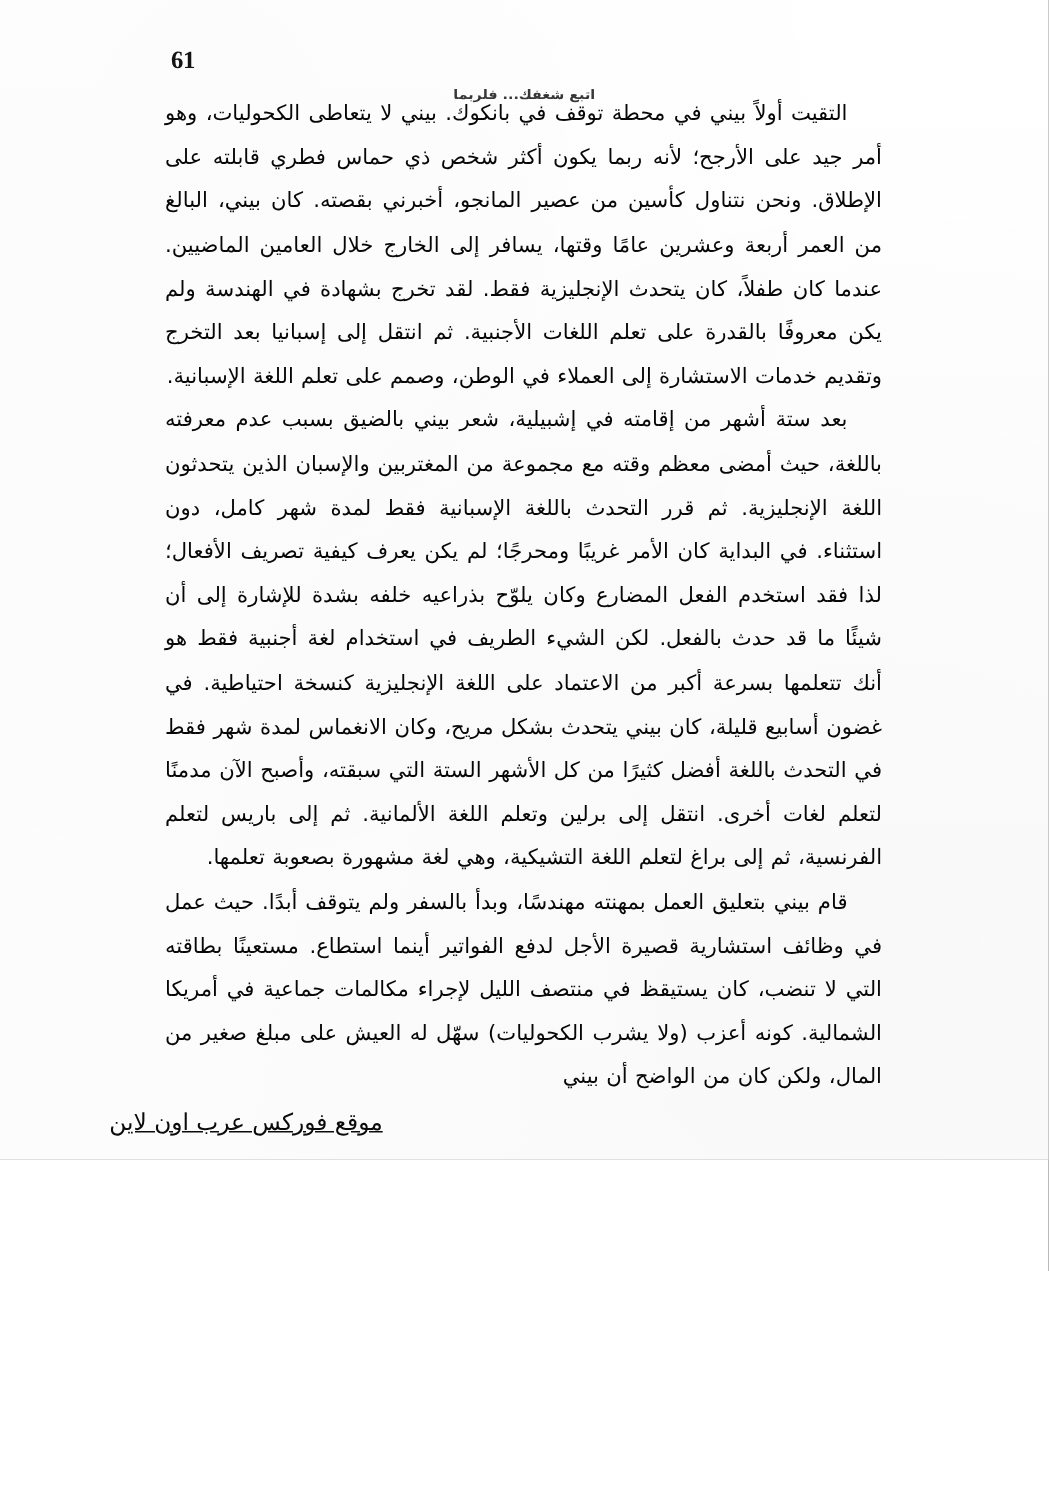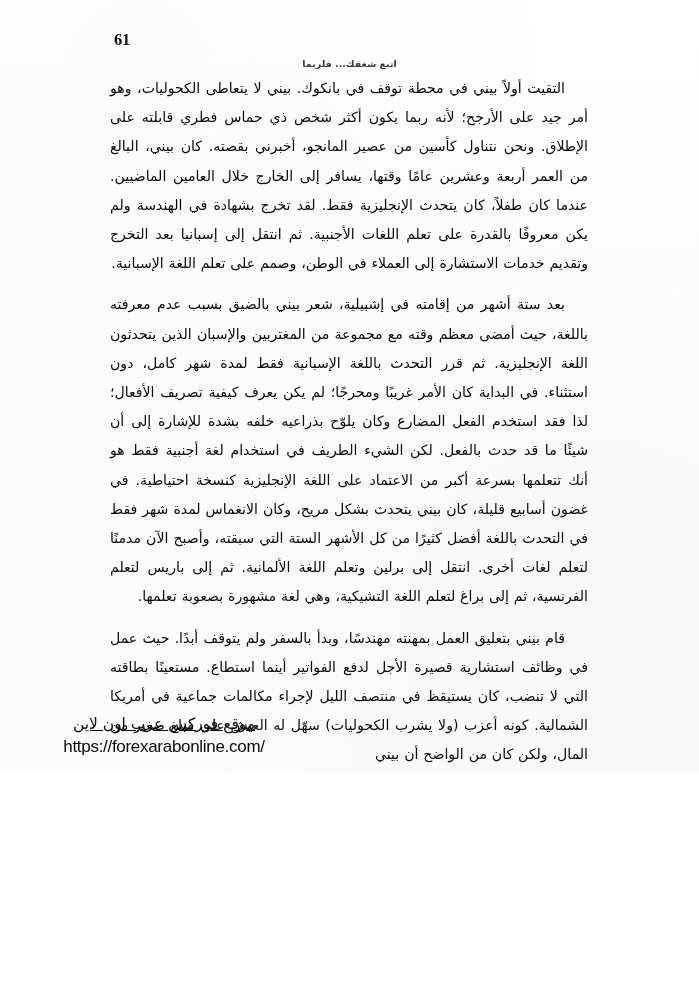--- a/index.html
+++ b/index.html
@@ -76,21 +76,21 @@
     direction: rtl;
     font-family: "DejaVu Sans", "Liberation Sans", sans-serif;
     font-size: 14.1px;
     line-height: 29.2px;
     color: #1b1b1b;
     letter-spacing: 0px;
     word-spacing: 0.4px;
     filter: blur(0.16px) contrast(1.2);
   }
   .body-text p {
-    margin: 12px 0 0 0;
+    margin: 0 0 0 0;
     text-indent: 23px;
   }
   .body-text p.first {
     text-indent: 23px;
   }
 
   
   .source-caption {
     position: absolute;
     left: 14px;
@@ -190,21 +190,20 @@
   </div>
 
   <div class="body-text">
     <p class="first">التقيت أولاً بيني في محطة توقف في بانكوك. بيني لا يتعاطى الكحوليات، وهو أمر جيد على الأرجح؛ لأنه ربما يكون أكثر شخص ذي حماس فطري قابلته على الإطلاق. ونحن نتناول كأسين من عصير المانجو، أخبرني بقصته. كان بيني، البالغ من العمر أربعة وعشرين عامًا وقتها، يسافر إلى الخارج خلال العامين الماضيين. عندما كان طفلاً، كان يتحدث الإنجليزية فقط. لقد تخرج بشهادة في الهندسة ولم يكن معروفًا بالقدرة على تعلم اللغات الأجنبية. ثم انتقل إلى إسبانيا بعد التخرج وتقديم خدمات الاستشارة إلى العملاء في الوطن، وصمم على تعلم اللغة الإسبانية.</p>
     <p>بعد ستة أشهر من إقامته في إشبيلية، شعر بيني بالضيق بسبب عدم معرفته باللغة، حيث أمضى معظم وقته مع مجموعة من المغتربين والإسبان الذين يتحدثون اللغة الإنجليزية. ثم قرر التحدث باللغة الإسبانية فقط لمدة شهر كامل، دون استثناء. في البداية كان الأمر غريبًا ومحرجًا؛ لم يكن يعرف كيفية تصريف الأفعال؛ لذا فقد استخدم الفعل المضارع وكان يلوّح بذراعيه خلفه بشدة للإشارة إلى أن شيئًا ما قد حدث بالفعل. لكن الشيء الطريف في استخدام لغة أجنبية فقط هو أنك تتعلمها بسرعة أكبر من الاعتماد على اللغة الإنجليزية كنسخة احتياطية. في غضون أسابيع قليلة، كان بيني يتحدث بشكل مريح، وكان الانغماس لمدة شهر فقط في التحدث باللغة أفضل كثيرًا من كل الأشهر الستة التي سبقته، وأصبح الآن مدمنًا لتعلم لغات أخرى. انتقل إلى برلين وتعلم اللغة الألمانية. ثم إلى باريس لتعلم الفرنسية، ثم إلى براغ لتعلم اللغة التشيكية، وهي لغة مشهورة بصعوبة تعلمها.</p>
     <p>قام بيني بتعليق العمل بمهنته مهندسًا، وبدأ بالسفر ولم يتوقف أبدًا. حيث عمل في وظائف استشارية قصيرة الأجل لدفع الفواتير أينما استطاع. مستعينًا بطاقته التي لا تنضب، كان يستيقظ في منتصف الليل لإجراء مكالمات جماعية في أمريكا الشمالية. كونه أعزب (ولا يشرب الكحوليات) سهّل له العيش على مبلغ صغير من المال، ولكن كان من الواضح أن بيني</p>
   </div>
 
   <div class="source-caption">
     <div class="ar">موقع فوركس عرب اون لاين</div>
-    <div class="url">https://forexarabonline.com/</div>
   </div>
 
   <div class="banner">
     <div class="banner-grid"></div>
 
     <svg class="banner-svg" viewBox="0 0 327 126" preserveAspectRatio="none">
 
       <g fill="none" stroke="#7e7e7e" stroke-width="1" stroke-dasharray="3,3">
         <ellipse cx="63" cy="63" rx="55" ry="40" transform="rotate(-18 63 63)"></ellipse>
       </g>

